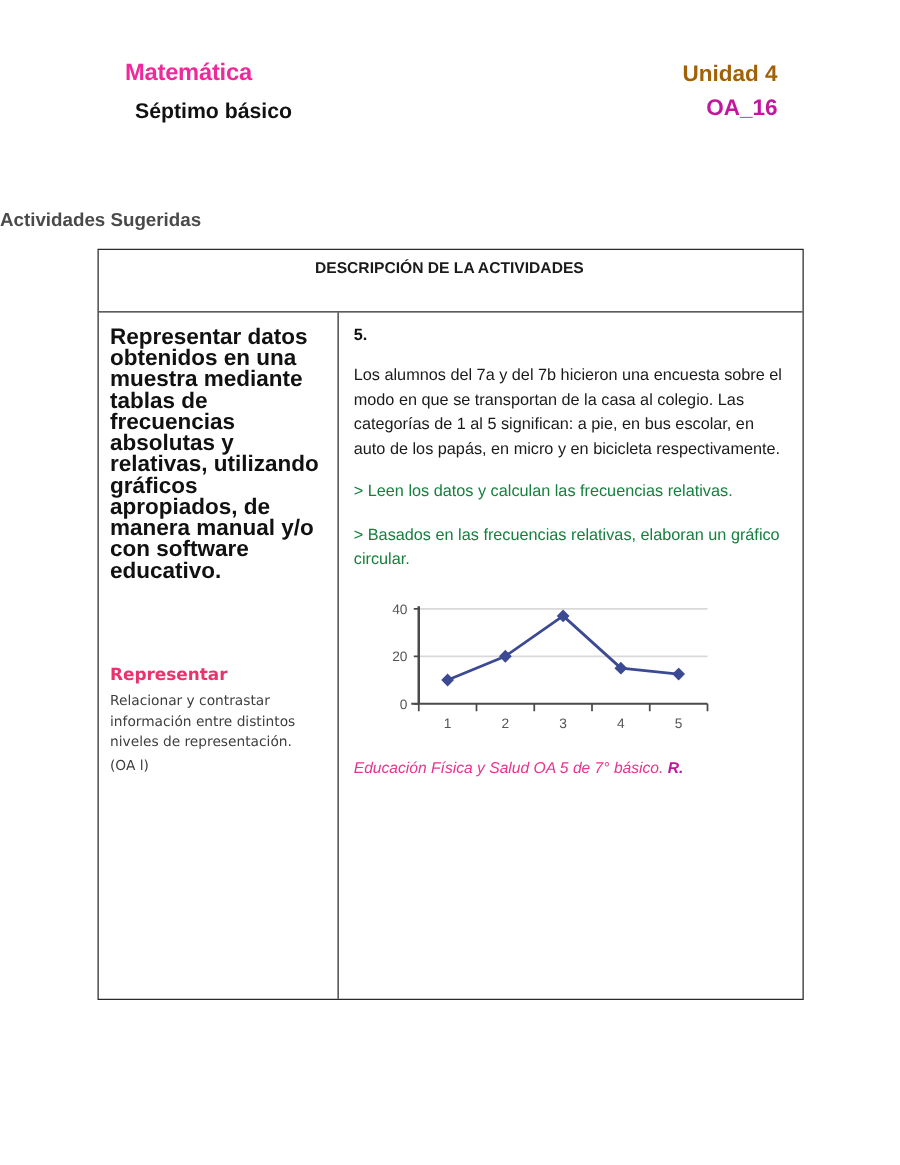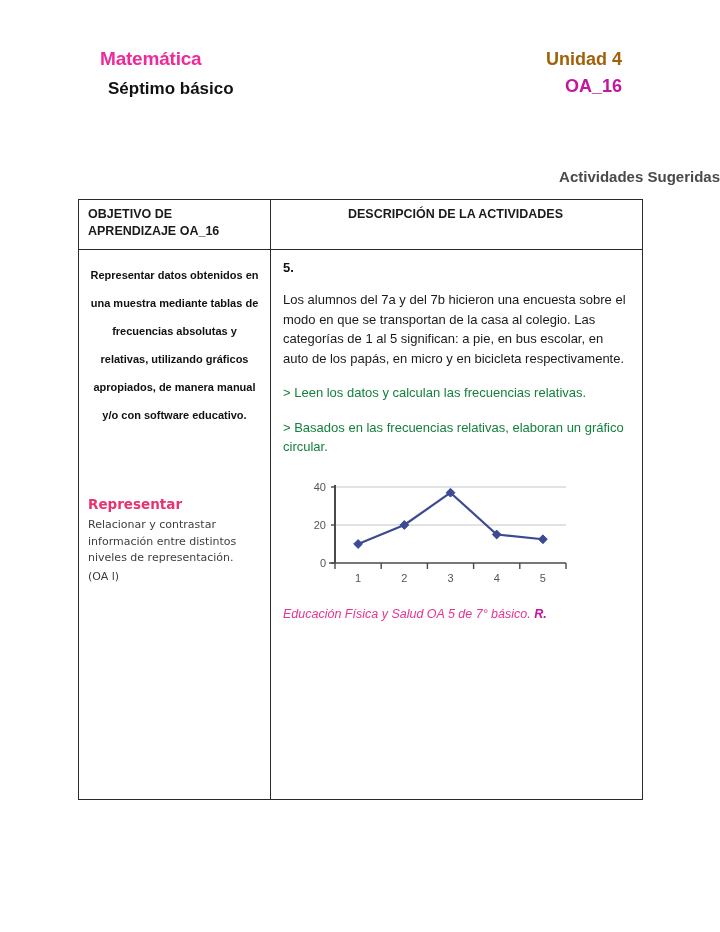--- a/index.html
+++ b/index.html
@@ -71,21 +71,21 @@
     line-height: 23px;
     margin-top: 4px;
   }
 
   
   .section-title {
     position: absolute;
     top: 168px;
     left: 0;
     width: 720px;
-    text-align: right;
+    text-align: left;
     font-size: 15px;
     font-weight: bold;
     color: #4a4a4a;
   }
 
   
   .table {
     position: absolute;
     left: 78px;
     top: 199px;
@@ -123,26 +123,25 @@
     font-weight: bold;
     color: #1a1a1a;
     line-height: 17px;
   }
   .th-right {
     text-align: center;
   }
 
   
   .oa-desc {
-    font-size: 11px;
+    font-size: 18px;
     font-weight: bold;
     color: #111111;
-    line-height: 28px;
+    line-height: 17px;
     margin-top: 5px;
-    text-align: center;
   }
   .skill-block {
     margin-top: 66px;
   }
   .skill-title {
     font-size: 13.5px;
     font-weight: bold;
     color: #e8336e;
     font-family: "DejaVu Sans", sans-serif;
     line-height: 18px;
@@ -217,23 +216,20 @@
       <div class="unit-label">Unidad 4</div>
       <div class="oa-label">OA_16</div>
     </div>
   </div>
 
   <div class="section-title">Actividades Sugeridas</div>
 
   <div class="table">
 
     <div class="thead">
-      <div class="col-left">
-        <div class="th-text">OBJETIVO DE APRENDIZAJE OA_16</div>
-      </div>
       <div class="col-right">
         <div class="th-text th-right">DESCRIPCIÓN DE LA ACTIVIDADES</div>
       </div>
     </div>
 
     <div class="tbody">
 
       <div class="col-left">
         <div class="oa-desc">Representar datos obtenidos en una muestra mediante tablas de frecuencias absolutas y relativas, utilizando gráficos apropiados, de manera manual y/o con software educativo.</div>
 

